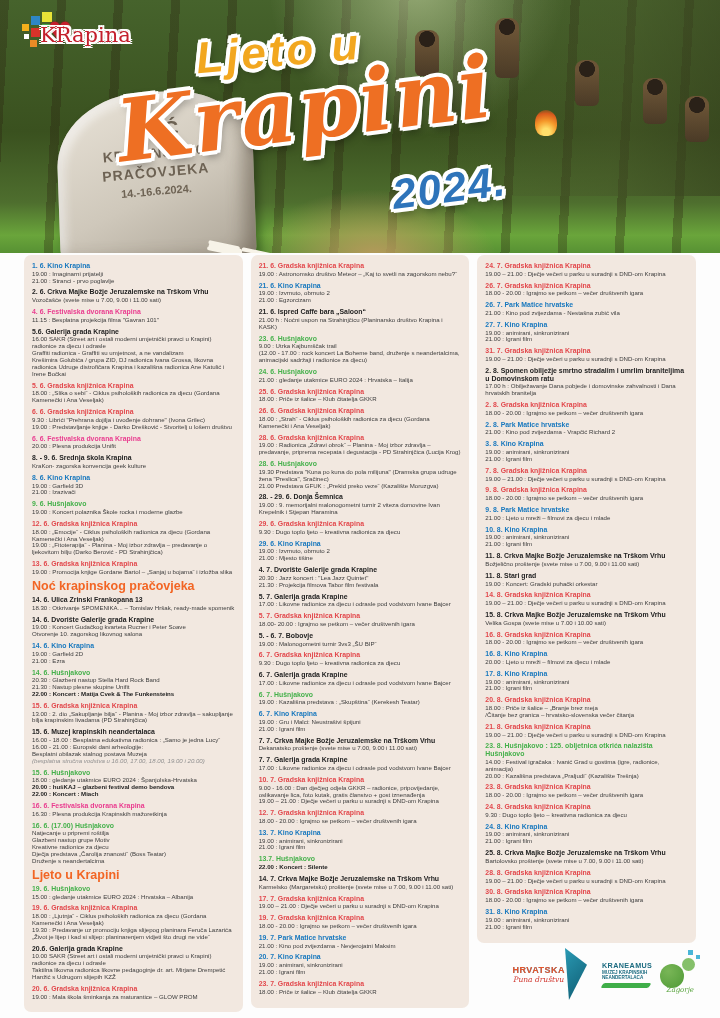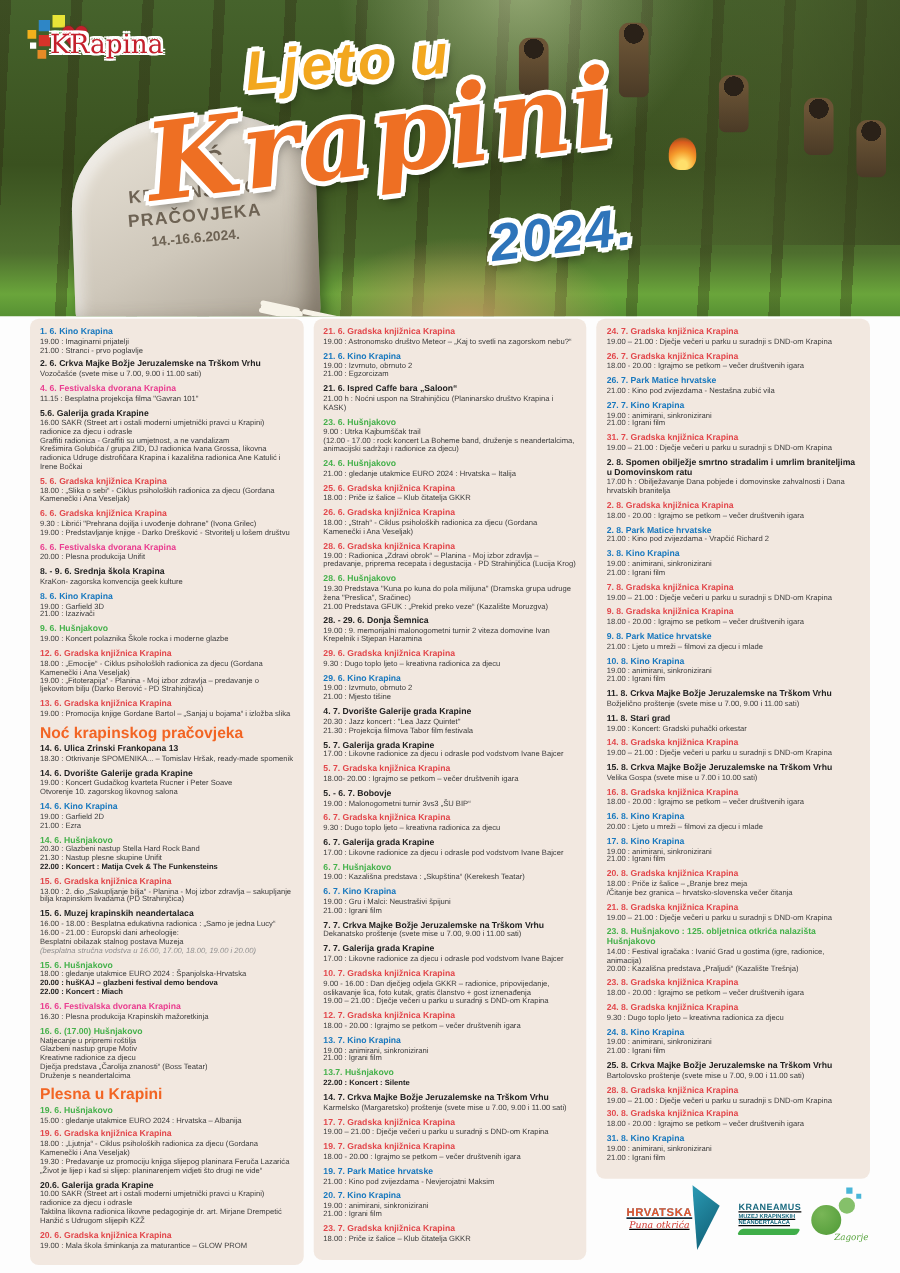--- a/index.html
+++ b/index.html
@@ -59,38 +59,38 @@
   .event{margin-bottom:4px;}
   .ev-h{font-size:6.9px;font-weight:bold;margin:0 0 1px;line-height:1.12;}
   .ev-l{font-size:6.1px;line-height:1.13;margin:0;color:#3c3c3c;}
   .ev-l.b{font-weight:bold;color:#222;}
   .ev-l.i{font-style:italic;color:#8f8f8f;}
   .section-title{color:#f26524;font-size:12.5px;font-weight:800;margin:2px 0 3px;line-height:1.05;}
   .c-blue{color:#1878be}.c-red{color:#e2474b}.c-pink{color:#ea3c8f}.c-green{color:#45b14b}.c-dark{color:#232323}
 
   
   .footer-logos{position:absolute;left:490px;top:938px;width:216px;height:72px;
-    display:flex;align-items:center;justify-content:center;text-decoration:underline;}
+    display:flex;align-items:center;justify-content:flex-end;}
   .logo-hr{text-align:center;}
   .logo-hr .t{font-size:9px;font-weight:800;color:#e8562a;letter-spacing:.5px;
     text-shadow:0 0 0 #2e9bd6;}
   .logo-hr .s{font-size:7.5px;font-style:italic;color:#d0342c;font-family:"DejaVu Serif",serif;}
   .logo-kr{display:flex;align-items:center;gap:15px;}
   .kr-flag{width:22px;height:52px;background:linear-gradient(135deg,#2a9ab4,#0e5a70);
     clip-path:polygon(0 0,100% 32%,18% 100%);}
   .kr-txt .t{font-size:7.2px;font-weight:800;color:#1b6b80;letter-spacing:.4px;}
   .kr-txt .s{font-size:4.6px;font-weight:bold;color:#1b6b80;width:56px;line-height:1.2;}
   .kr-bar{width:48px;height:5px;background:#3fae49;border-radius:2px;transform:skewX(-30deg);margin-top:2px;}
   .logo-zg{position:relative;width:48px;height:52px;}
   .zg-c1{position:absolute;left:2px;top:16px;width:24px;height:24px;border-radius:50%;
     background:radial-gradient(circle at 35% 30%, #79b657, #4f9a36);}
   .zg-c2{position:absolute;left:24px;top:10px;width:13px;height:13px;border-radius:50%;background:#85c06a;}
   .zg-c3{position:absolute;left:30px;top:2px;width:5px;height:5px;background:#49b6d8;}
   .zg-c4{position:absolute;left:38px;top:7px;width:4px;height:4px;background:#49b6d8;}
-  .zg-t{position:absolute;right:0;bottom:6px;font-size:7px;font-style:italic;color:#57a33c;font-family:"DejaVu Serif",serif;}
+  .zg-t{position:absolute;right:12px;bottom:6px;font-size:7px;font-style:italic;color:#57a33c;font-family:"DejaVu Serif",serif;}
 </style>
 </head>
 <body>
 
 <div class="page">
 
   <div class="hero">
     <div class="photo">
       <div class="figure" style="left:40px;top:30px;"></div>
       <div class="figure" style="left:120px;top:18px;height:60px;"></div>
@@ -227,21 +227,21 @@
           <p class="ev-l">16.30 : Plesna produkcija Krapinskih mažoretkinja</p>
         </div>
         <div class="event">
           <h3 class="ev-h c-green">16. 6. (17.00) Hušnjakovo</h3>
           <p class="ev-l">Natjecanje u pripremi roštilja</p>
           <p class="ev-l">Glazbeni nastup grupe Motiv</p>
           <p class="ev-l">Kreativne radionice za djecu</p>
           <p class="ev-l">Dječja predstava „Čarolija znanosti“ (Boss Teatar)</p>
           <p class="ev-l">Druženje s neandertalcima</p>
         </div>
-        <h2 class="section-title">Plesna u Krapini</h2>
+        <h2 class="section-title">Ljeto u Krapini</h2>
         <div class="event">
           <h3 class="ev-h c-green">19. 6. Hušnjakovo</h3>
           <p class="ev-l">15.00 : gledanje utakmice EURO 2024 : Hrvatska – Albanija</p>
         </div>
         <div class="event">
           <h3 class="ev-h c-red">19. 6. Gradska knjižnica Krapina</h3>
           <p class="ev-l">18.00 : „Ljutnja“ - Ciklus psiholoških radionica za djecu (Gordana Kamenečki i Ana Veseljak)</p>
           <p class="ev-l">19.30 : Predavanje uz promociju knjiga slijepog planinara Feruča Lazarića „Život je lijep i kad si slijep: planinarenjem vidjeti što drugi ne vide“</p>
         </div>
         <div class="event">
@@ -521,21 +521,21 @@
           <h3 class="ev-h c-blue">31. 8. Kino Krapina</h3>
           <p class="ev-l">19.00 : animirani, sinkronizirani</p>
           <p class="ev-l">21.00 : Igrani film</p>
         </div>
       </div>
   </div>
 
   <div class="footer-logos">
     <div class="logo-hr">
       <div class="t">HRVATSKA</div>
-      <div class="s">Puna otkrića</div>
+      <div class="s">Puna društvu</div>
     </div>
     <div class="logo-kr">
       <div class="kr-flag"></div>
       <div class="kr-txt">
         <div class="t">KRANEAMUS</div>
         <div class="s">MUZEJ KRAPINSKIH NEANDERTALACA</div>
         <div class="kr-bar"></div>
       </div>
     </div>
     <div class="logo-zg">

